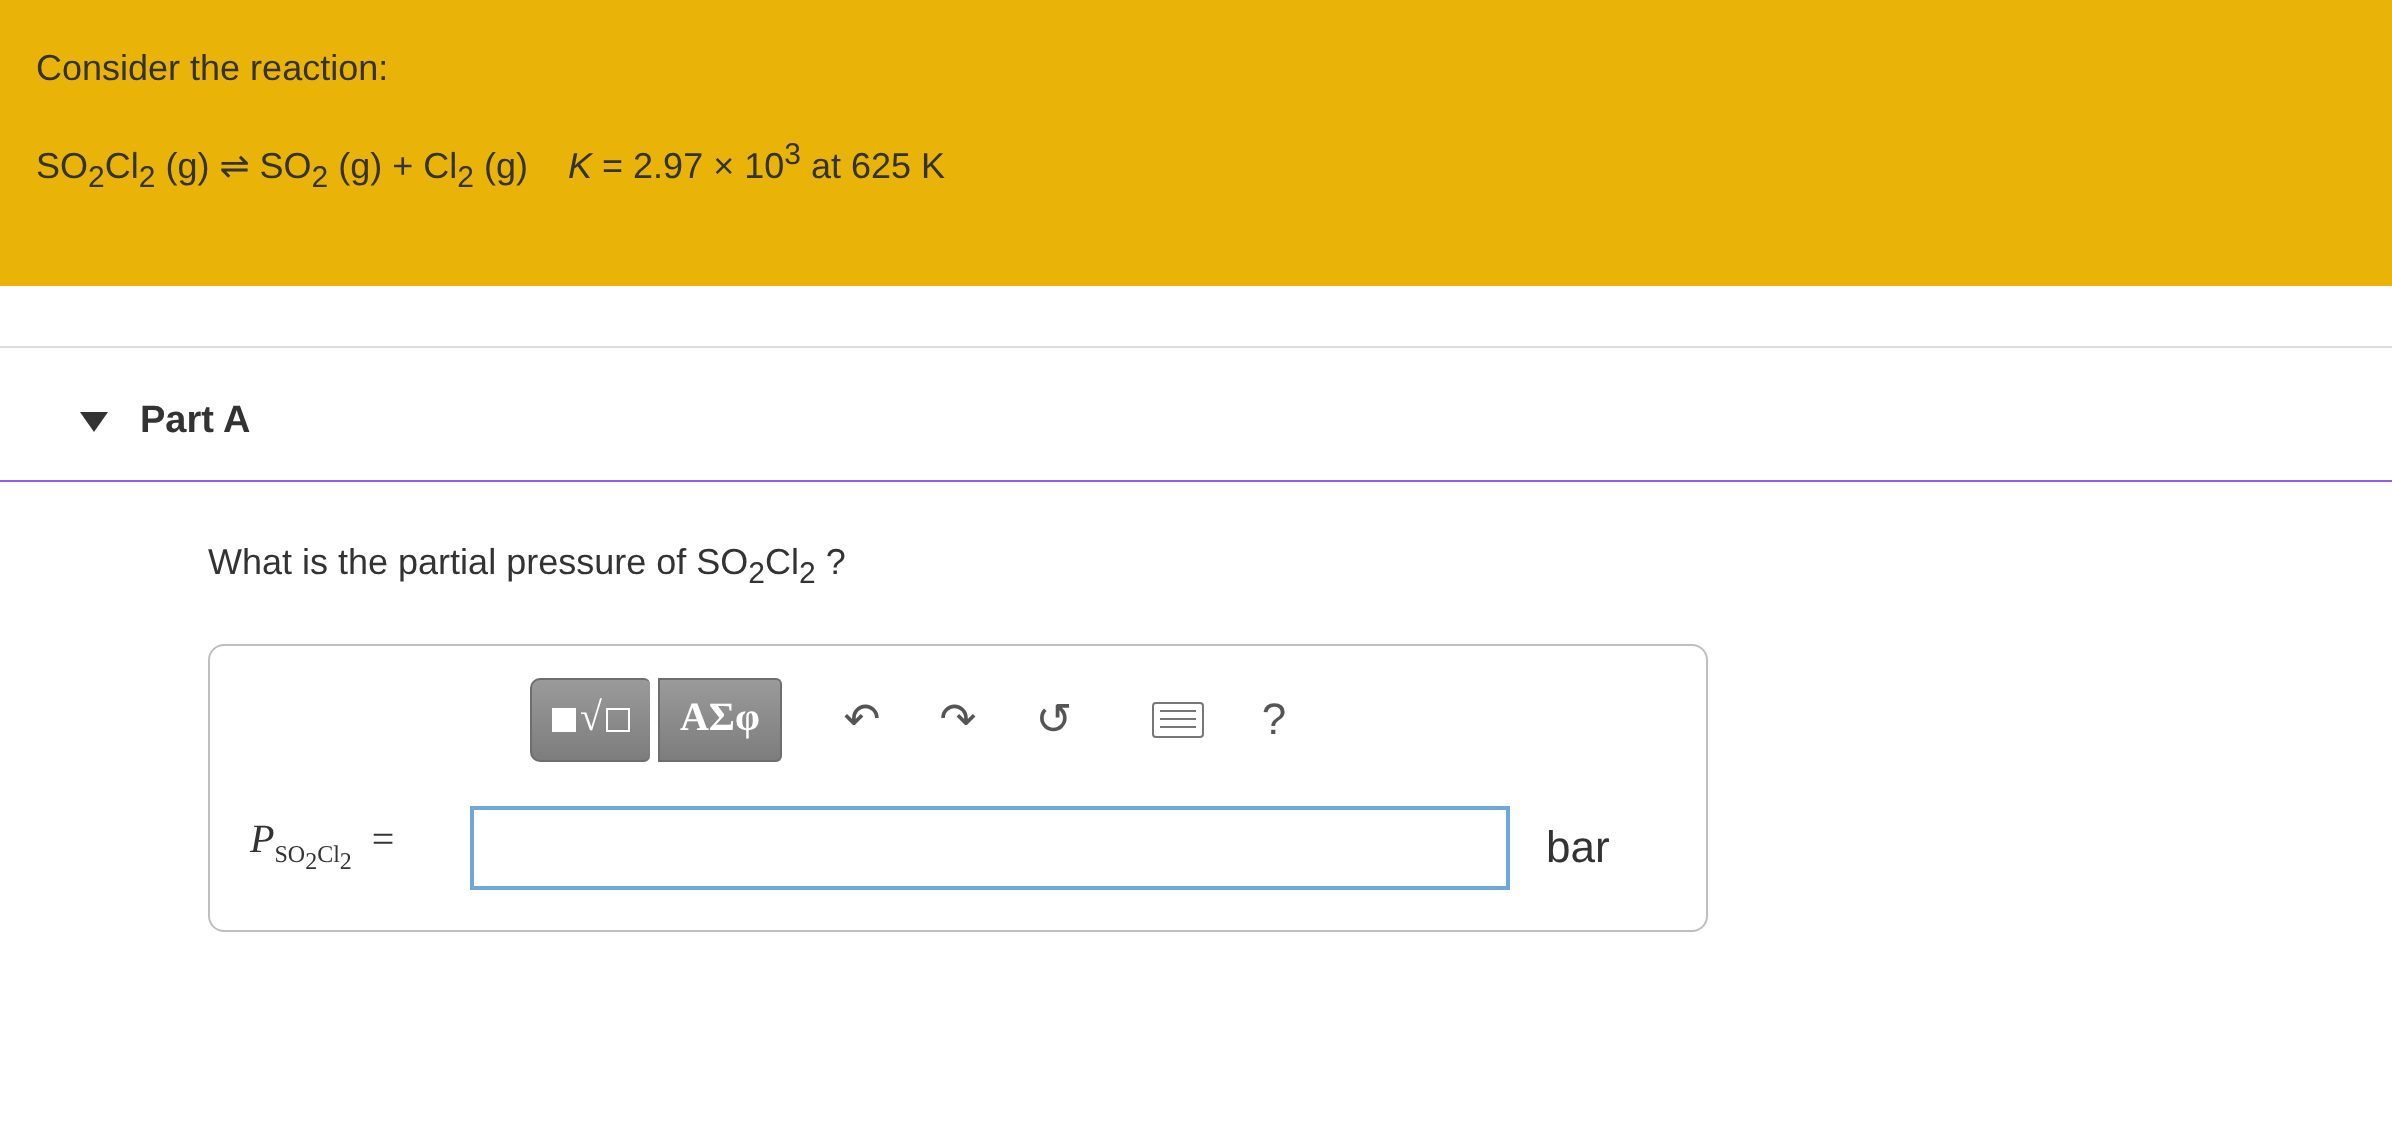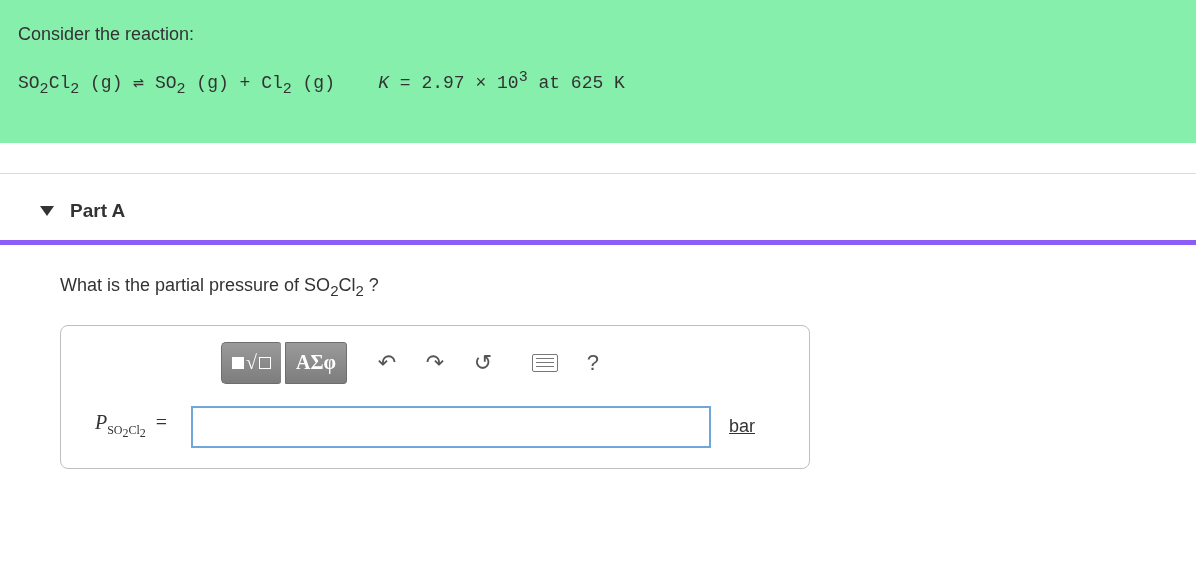--- a/index.html
+++ b/index.html
@@ -5,46 +5,47 @@
   * { box-sizing: border-box; }
   body {
     margin: 0;
     font-family: Arial, Helvetica, sans-serif;
     font-size: 18px;
     color: #333;
     background: #fff;
     width: 1196px;
   }
   .problem-statement {
-    background: #86efac;
+    background: #eab308;
     padding: 18px 4px 22px 18px;
     line-height: 1.8;
   }
   .eqline { margin: 14px 0 18px 0; }
   .sep {
     border-top: 1px solid #dcdcdc;
     margin-top: 30px;
   }
   .part-header {
     padding: 26px 20px 18px 40px;
-    border-bottom: 5px solid #8b5cf6;
+    border-bottom: 1px solid #8b5cf6;
     font-weight: bold;
     font-size: 19px;
     display: flex;
     align-items: center;
     gap: 16px;
   }
   .caret-down {
     width: 0; height: 0;
     border-left: 7px solid transparent;
     border-right: 7px solid transparent;
     border-top: 10px solid #333;
   }
   .part-body {
     padding: 30px 36px 20px 60px;
+    margin-left: 44px;
   }
   .question-line { margin-bottom: 26px; font-size: 18px; }
   .answer-box {
     border: 1px solid #bfbfbf;
     border-radius: 8px;
     width: 750px;
     padding: 16px 20px 20px 20px;
   }
   .toolbar {
     display: flex;
@@ -77,33 +78,32 @@
   .answer-row {
     display: flex;
     align-items: center;
     gap: 10px;
   }
   .var-label {
     font-family: "Times New Roman", serif;
     font-style: italic;
     font-size: 20px;
     min-width: 100px;
-    text-align: center;
   }
   .var-label sub { font-size: 12px; font-style: normal;}
   .answer-input {
     width: 520px;
     height: 42px;
     border: 2px solid #6fa8d8;
     background: #fff;
     padding: 4px 8px;
     font-size: 18px;
   }
-  .unit { font-size: 18px; margin-left: 8px; text-decoration: underline; }
-  .eq-serif { font-family: Liberation Mono, monospace; }
+  .unit { font-size: 22px; margin-left: 8px; }
+  .eq-serif { font-family: Liberation Sans, sans-serif; }
   .kbd-icon {
     display: inline-block;
     width: 26px; height: 18px;
     border: 1px solid #777;
     border-radius: 2px;
     position: relative;
   }
   .kbd-icon::before {
     content: "";
     position: absolute;

